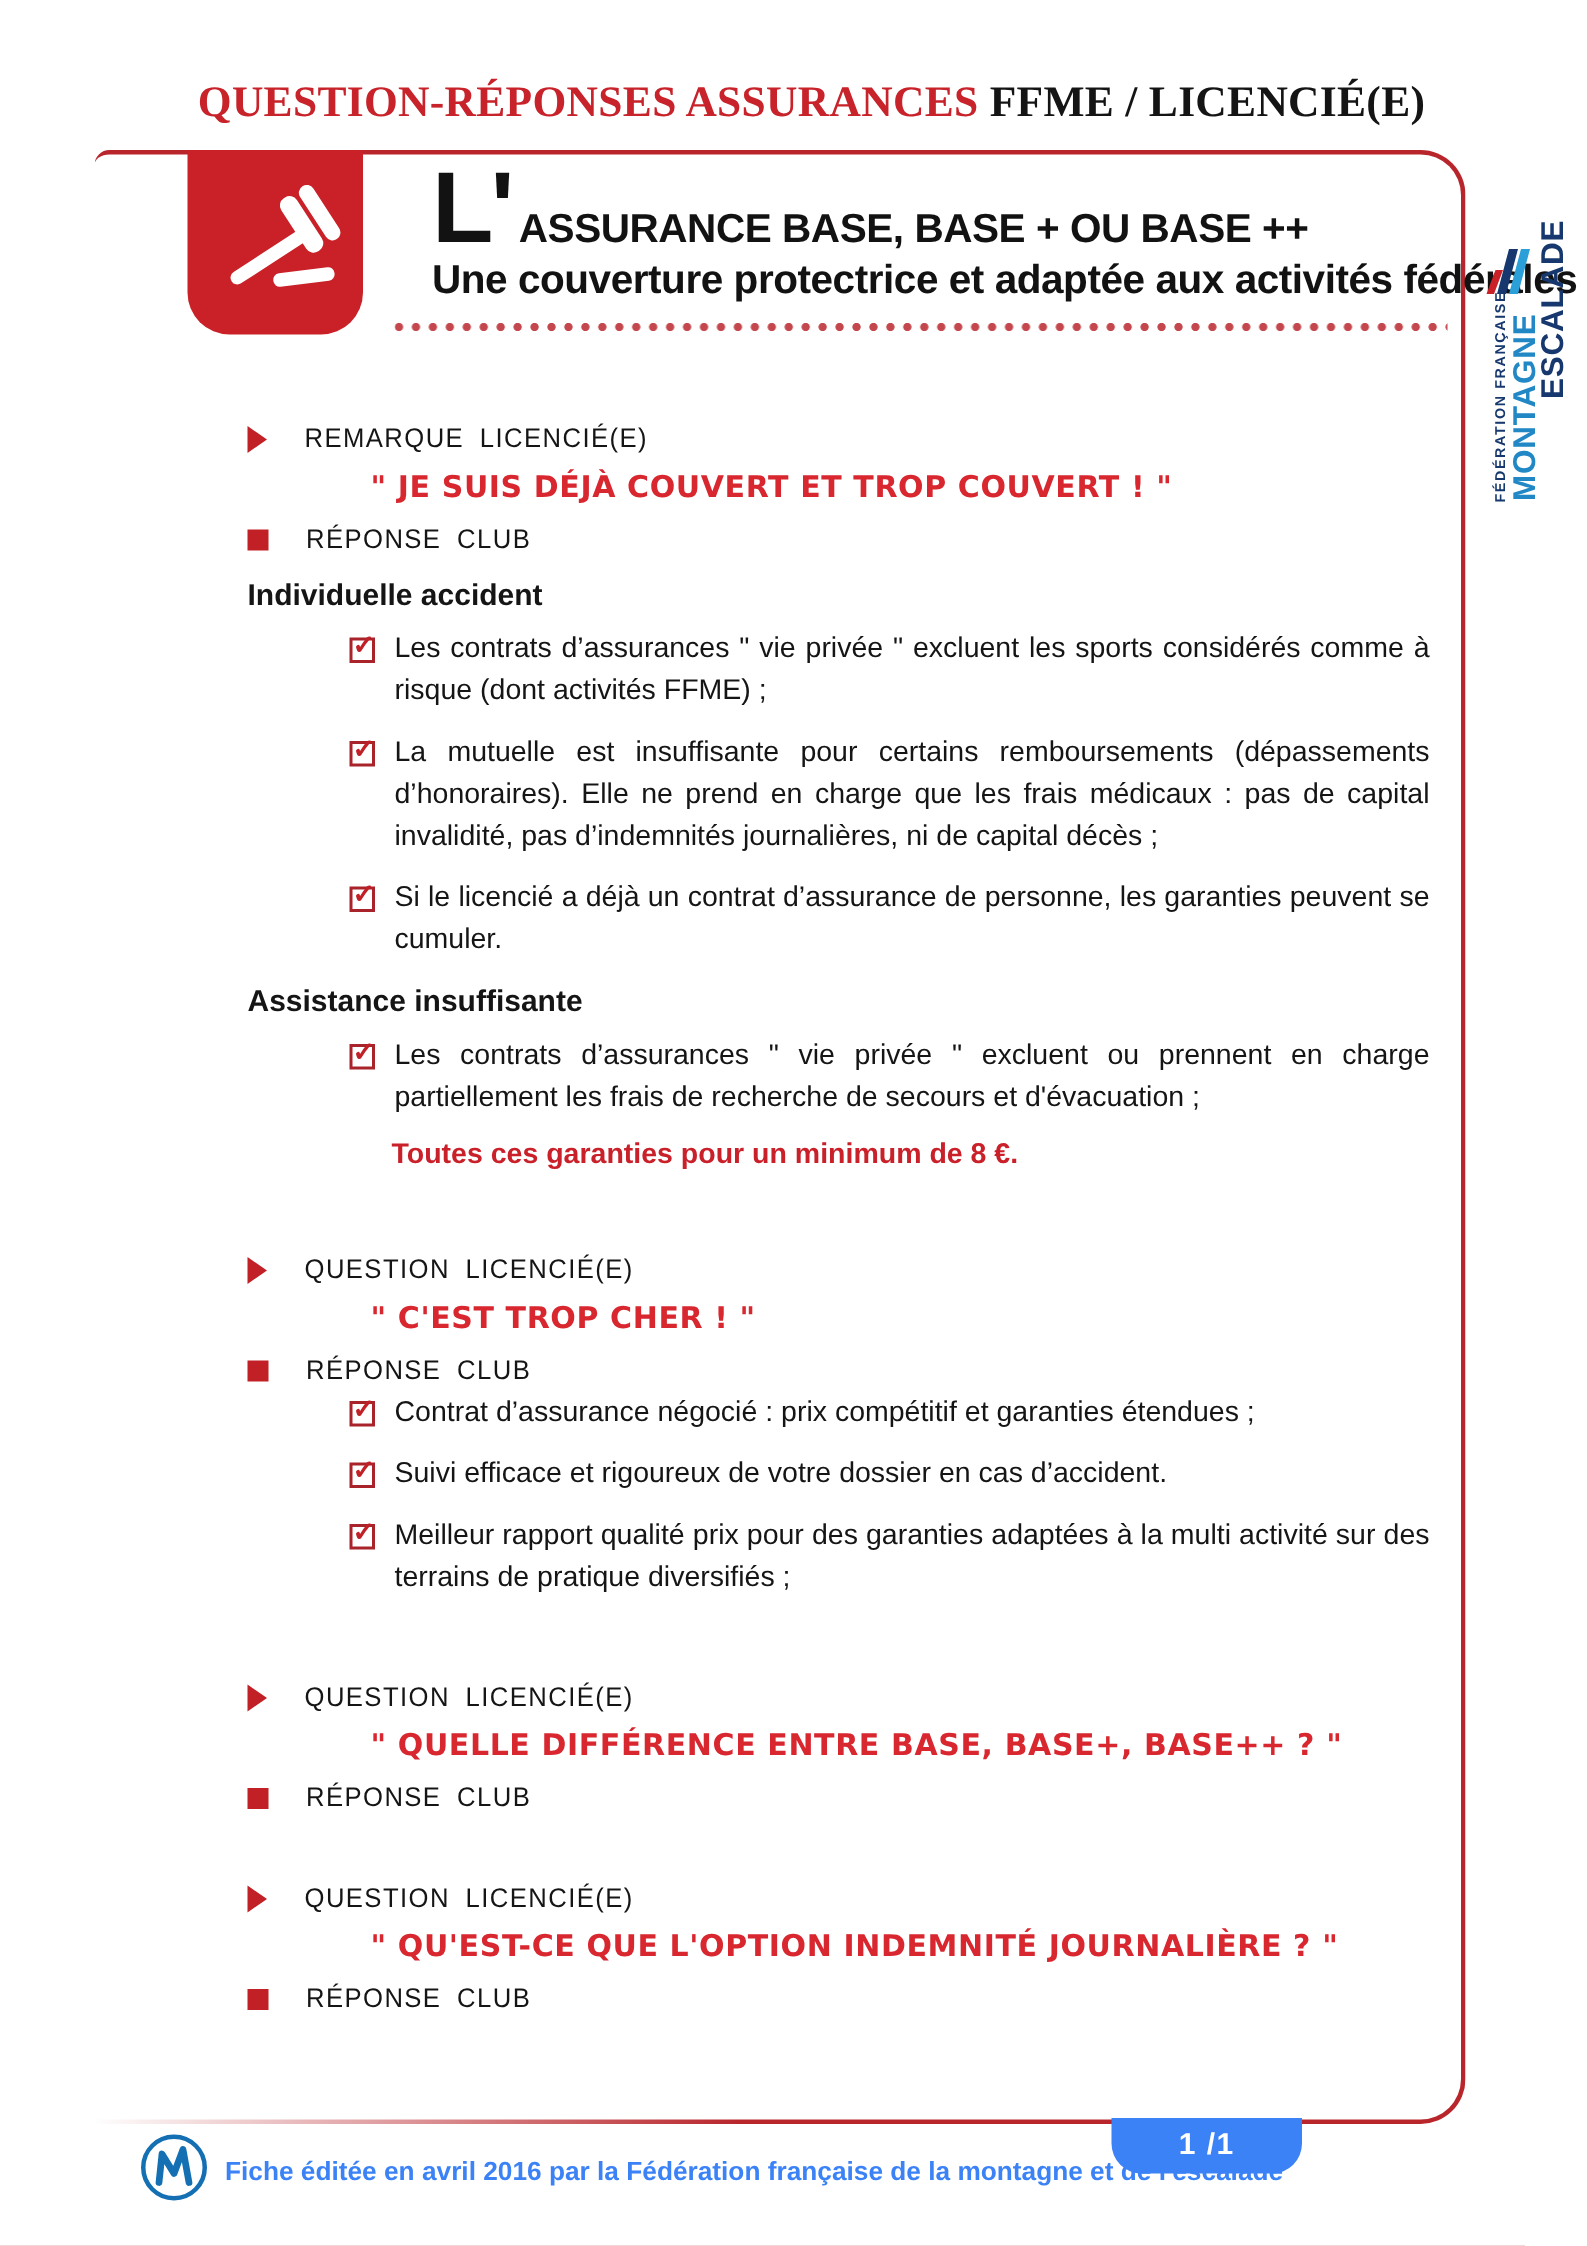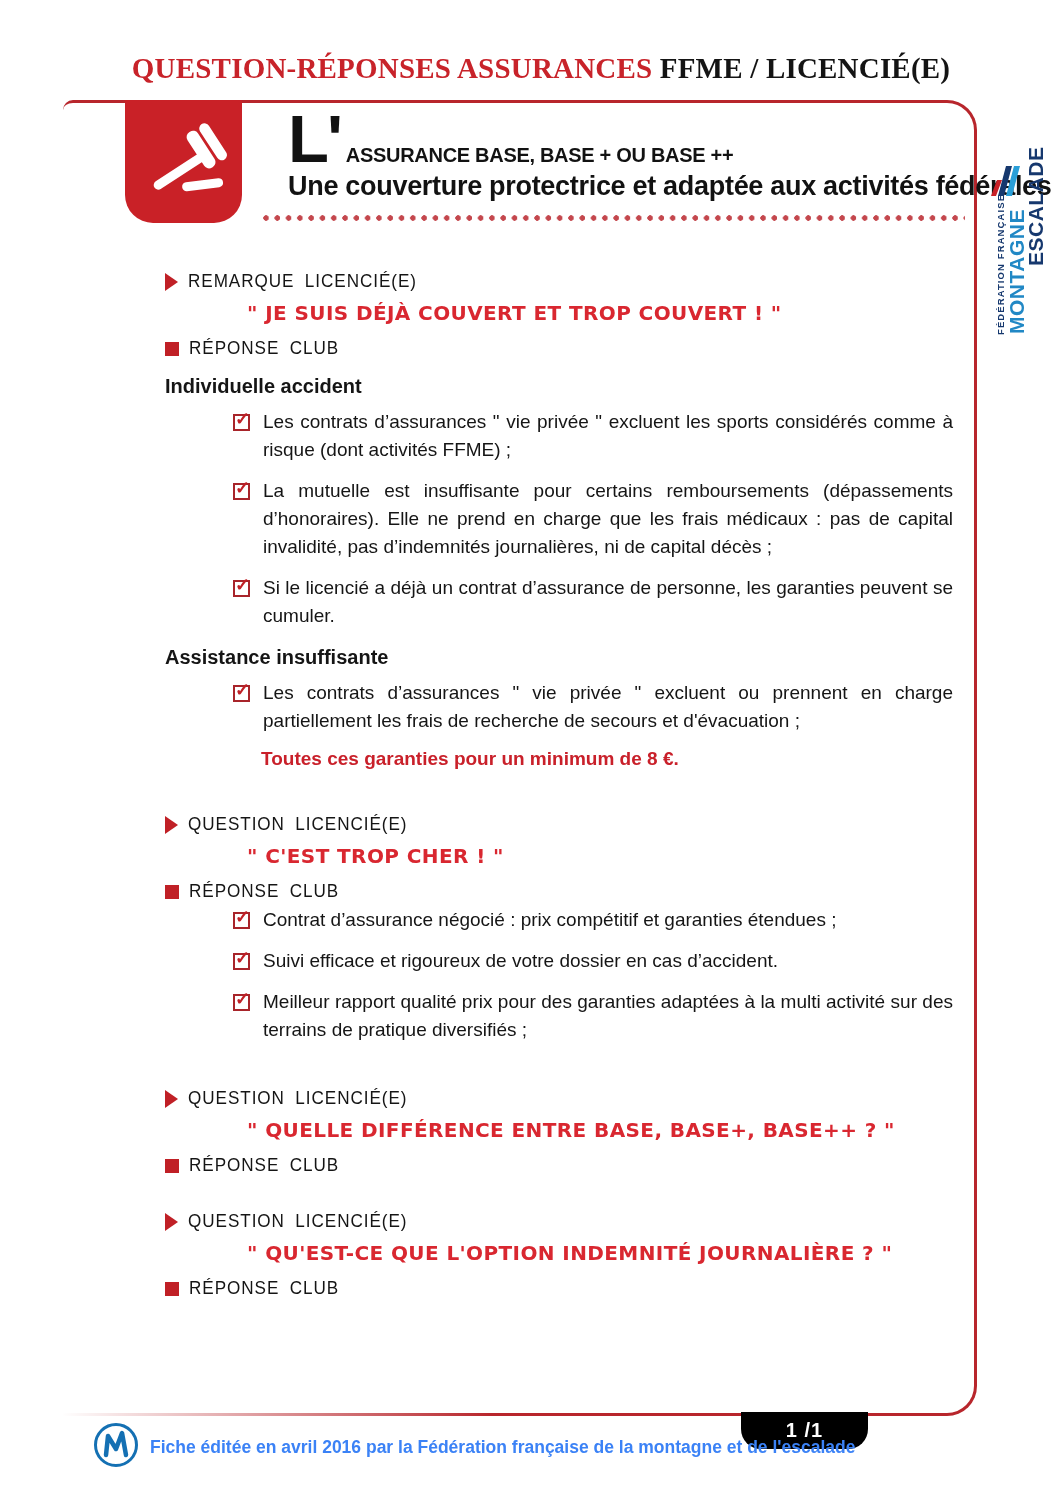--- a/index.html
+++ b/index.html
@@ -20,56 +20,56 @@
     background:linear-gradient(to right,#ffffff 0%,rgba(255,255,255,0) 100%);}
 
   
   .hero-box{position:absolute;left:125px;top:100px;width:117px;height:123px;background:#c92127;
     border-radius:0 0 28px 28px;display:flex;align-items:center;justify-content:center;}
 
   
   .hero-text{position:absolute;left:288px;top:110px;color:#121212;}
   .hero-line1{display:flex;align-items:baseline;}
   .lead{font-size:67px;font-weight:bold;line-height:58px;letter-spacing:-2px;}
-  .hero-title{font-size:20px;font-weight:bold;margin-left:5px;letter-spacing:-.3px;}
+  .hero-title{font-size:27px;font-weight:bold;margin-left:5px;letter-spacing:-.3px;}
   .hero-sub{font-size:27px;font-weight:bold;margin-top:3px;letter-spacing:-.3px;}
   .dotted{position:absolute;left:263px;top:214px;width:702px;height:8px;
     background-image:radial-gradient(circle at 3px 4px,#c4474d 2.5px,rgba(255,255,255,0) 3px);
     background-size:11.3px 8px;background-repeat:repeat-x;}
 
   
   .side-logo{position:absolute;left:985px;top:108px;width:62px;height:238px;}
   .side-rot{position:absolute;left:2px;top:238px;width:238px;height:58px;
     transform:rotate(-90deg);transform-origin:top left;
     display:flex;flex-direction:column;justify-content:flex-end;}
   .fed{font-size:9.5px;color:#16386e;font-weight:bold;letter-spacing:1.1px;margin:0 0 1px 11px;white-space:nowrap;}
   .mont{font-size:21px;color:#2188c5;font-weight:bold;letter-spacing:.5px;line-height:19px;margin-left:12px;white-space:nowrap;}
   .esc{font-size:21px;color:#16386e;font-weight:bold;letter-spacing:.5px;line-height:19px;margin-left:80px;white-space:nowrap;}
   .side-icon{position:absolute;left:4px;top:52px;}
 
   
   .content{position:absolute;left:165px;top:270px;width:788px;color:#151515;}
-  .qa-header{display:flex;align-items:center;gap:10px;margin:1px 0 4px 0;}
+  .qa-header{display:flex;align-items:center;gap:25px;margin:12px 0 4px 0;}
   .qa-label{font-size:18px;letter-spacing:1px;word-spacing:5px;transform:scaleX(.95);
     transform-origin:left center;white-space:nowrap;color:#151515;}
   .marker.triangle{width:0;height:0;border-left:13px solid #c02026;
     border-top:9px solid transparent;border-bottom:9px solid transparent;}
   .marker.square{width:14px;height:14px;background:#c02026;}
   .quote{margin:9px 0 13px 82px;font-family:"DejaVu Sans",sans-serif;font-weight:bold;
     font-size:20px;color:#d92730;letter-spacing:.4px;}
   .subheading{font-size:20px;font-weight:bold;margin:16px 0 10px 0;}
   .check-item{display:flex;margin:0 0 13px 68px;}
   .checkbox{flex:none;width:13px;height:13px;border:2.5px solid #a8242a;margin:6px 13px 0 0;position:relative;}
   .checkbox::after{content:"✓";position:absolute;left:0;top:-8px;font-size:18px;font-weight:bold;color:#c02026;}
   .check-text{font-size:19px;line-height:28px;text-align:justify;}
   .note{margin:0 0 13px 96px;font-size:19px;font-weight:bold;color:#c9202a;}
   .gap{height:30px;}
 
   
-  .page-badge{position:absolute;left:741px;top:1412px;width:127px;height:37px;background:#000000;
+  .page-badge{position:absolute;left:741px;top:1412px;width:127px;height:37px;background:#3b82f6;
     border-radius:0 0 20px 20px;display:flex;align-items:center;justify-content:center;
     color:#fff;font-size:20px;font-weight:bold;letter-spacing:1px;}
   .footer-logo{position:absolute;left:92px;top:1421px;width:48px;height:48px;}
   .footer-text{position:absolute;left:150px;top:1437px;font-size:17.5px;font-weight:bold;color:#3b82f6;}
 </style>
 </head>
 <body>
 
 <div class="page">
 

